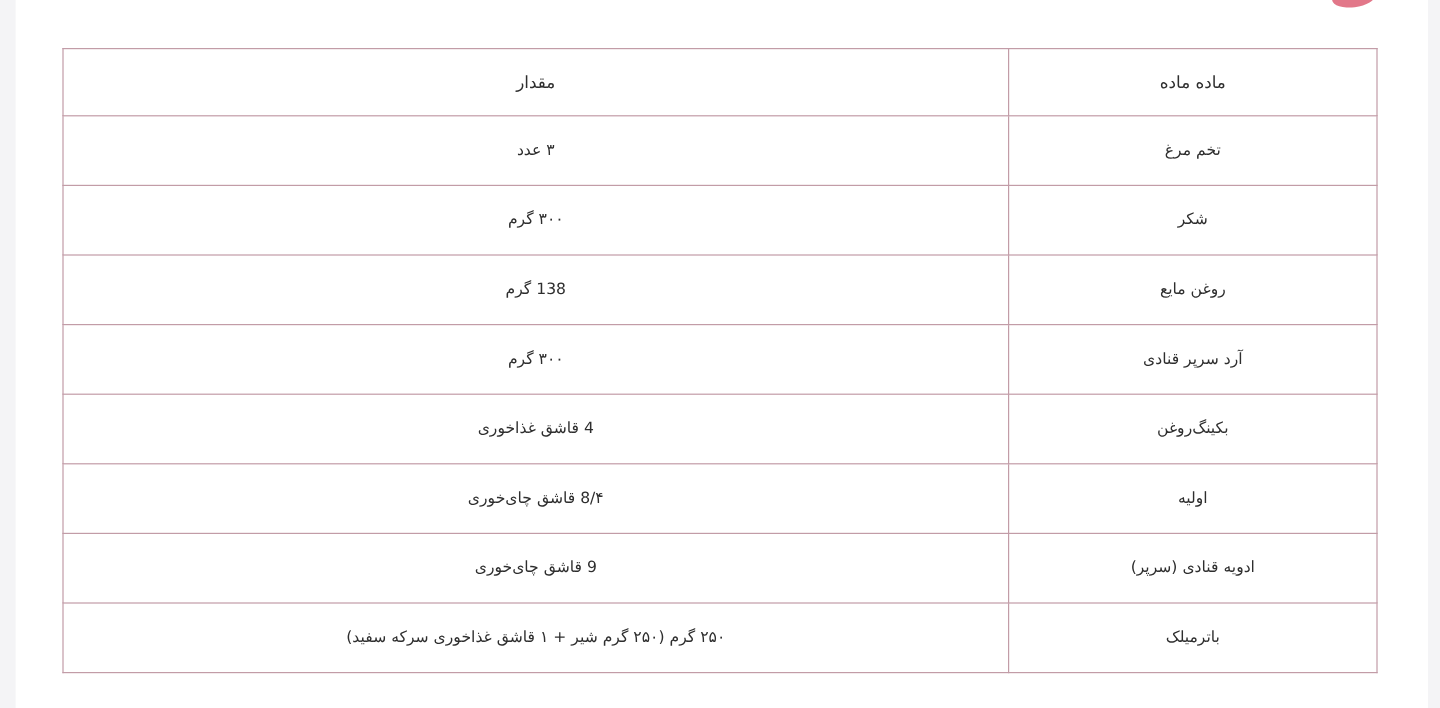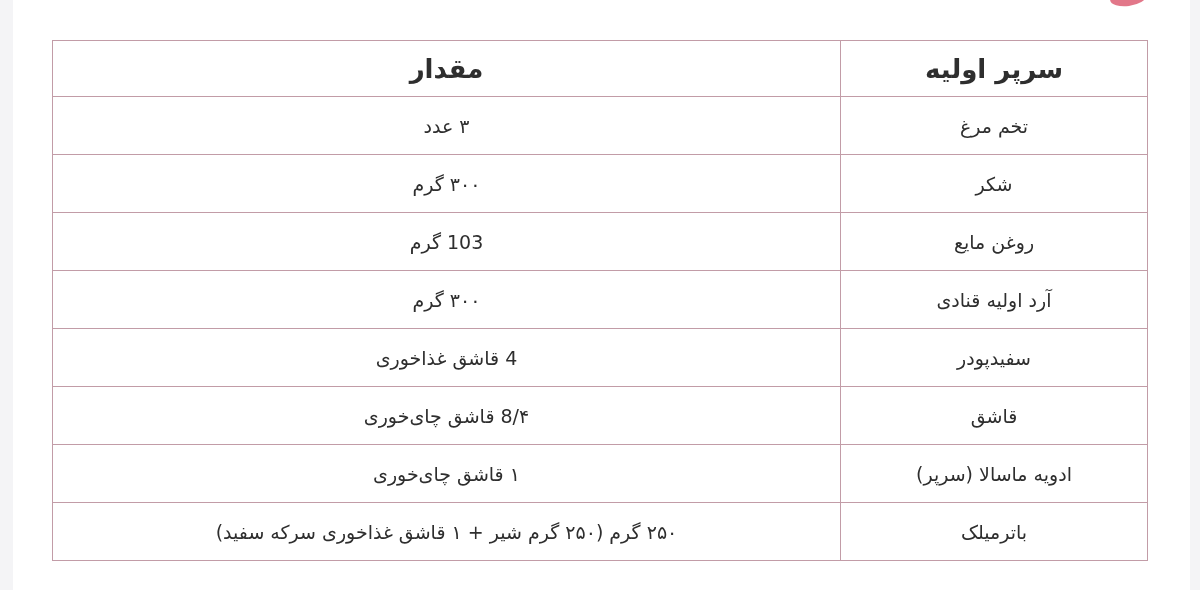--- a/index.html
+++ b/index.html
@@ -45,28 +45,28 @@
     table-layout: fixed;
     border-collapse: collapse;
     direction: rtl;
   }
   table.ing-table th,
   table.ing-table td {
     border: 1px solid var(--line, #c29ca7);
     text-align: center;
     vertical-align: middle;
     color: #2e2e2e;
-    font-size: 19px;
+    font-size: 13px;
     padding: 0 12px;
   }
   table.ing-table { border: 1.5px solid var(--frame, #ab7486); }
   table.ing-table th {
     height: 56px;
-    font-weight: bold;
-    font-size: 26px;
+    font-weight: normal;
+    font-size: 14px;
   }
   table.ing-table td { height: 58px; font-weight: normal; }
 </style>
 </head>
 <body>
 
 <div class="stage">
 
   <div class="gutter left" style="background: rgb(244, 244, 246);"></div>
   <div class="gutter right" style="background: rgb(244, 244, 246);"></div>
@@ -74,52 +74,52 @@
   <div class="corner-mark" style="background: rgb(221, 95, 116);"></div>
 
   <div class="table-wrap" dir="rtl">
     <table class="ing-table">
       <colgroup>
         <col style="width:307px">
         <col style="width:788px">
       </colgroup>
       <thead>
         <tr>
-          <th>سرپر اولیه</th>
+          <th>ماده ماده</th>
           <th>مقدار</th>
         </tr>
       </thead>
       <tbody>
           <tr>
             <td>تخم مرغ</td>
             <td>۳ عدد</td>
           </tr>
           <tr>
             <td>شکر</td>
             <td>۳۰۰ گرم</td>
           </tr>
           <tr>
             <td>روغن مایع</td>
-            <td>103 گرم</td>
+            <td>138 گرم</td>
           </tr>
           <tr>
-            <td>آرد اولیه قنادی</td>
+            <td>آرد سرپر قنادی</td>
             <td>۳۰۰ گرم</td>
           </tr>
           <tr>
-            <td>سفید‌پودر</td>
+            <td>بکینگ‌روغن</td>
             <td>4 قاشق غذاخوری</td>
           </tr>
           <tr>
-            <td>قاشق</td>
+            <td>اولیه</td>
             <td>8/۴ قاشق چای‌خوری</td>
           </tr>
           <tr>
-            <td>ادویه ماسالا (سرپر)</td>
-            <td>۱ قاشق چای‌خوری</td>
+            <td>ادویه قنادی (سرپر)</td>
+            <td>9 قاشق چای‌خوری</td>
           </tr>
           <tr>
             <td>باترمیلک</td>
             <td>۲۵۰ گرم (۲۵۰ گرم شیر + ۱ قاشق غذاخوری سرکه سفید)</td>
           </tr>
         </tbody>
     </table>
   </div>
 
 </div>

